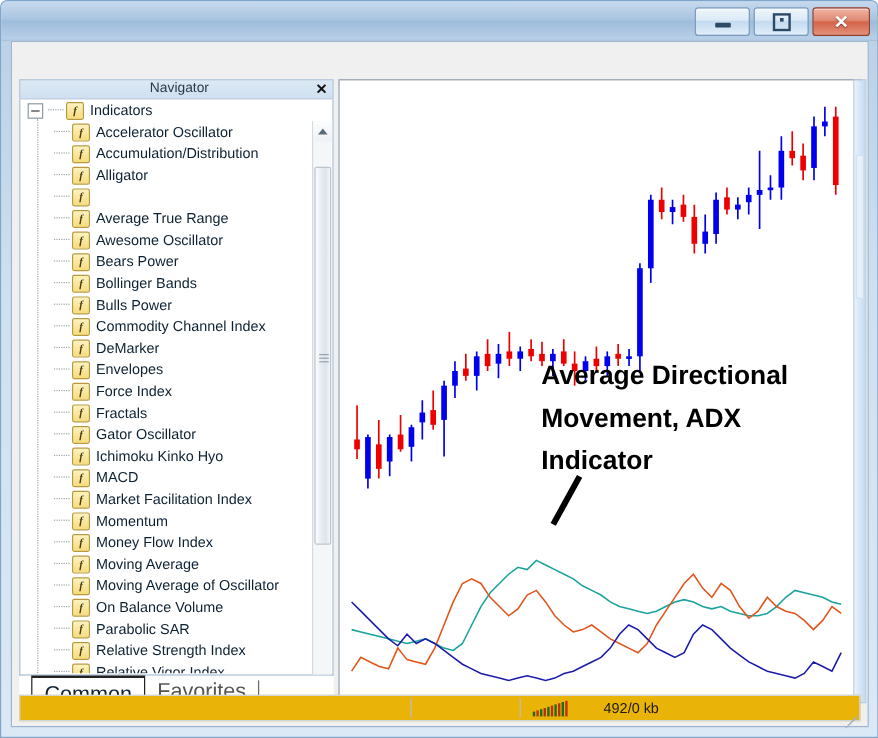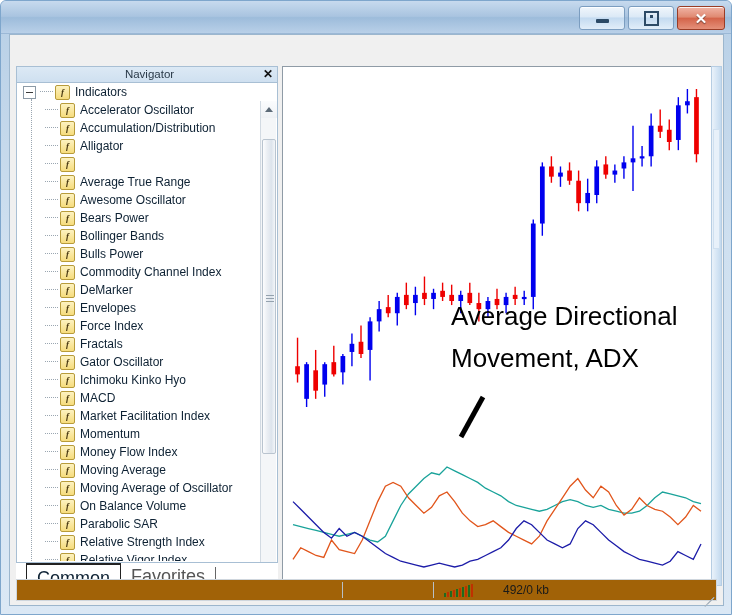--- a/index.html
+++ b/index.html
@@ -242,21 +242,21 @@
   }
   #right-strip-thumb {
     position: absolute; left: 1px; top: 62px; width: 7px; height: 120px;
     background: #e8f1fa; border: 1px solid #cfe0f0; box-sizing: border-box;
   }
 
   
   #status-bar {
     position: absolute; left: 6px; bottom: 4px;
     width: 701px; height: 22px;
-    background: #a16207;
+    background: #eab308;
     border: 1px solid #cfd6dd;
     box-sizing: border-box;
     display: flex; align-items: center;
   }
   .sb-cell { height: 20px; display:flex; align-items:center; }
   .sb-div { width: 1px; height: 16px; background: #b8bfc6; }
   #sb-signal { display:flex; align-items:flex-end; gap:1px; height:13px; margin-left:10px; }
   #sb-signal i { width: 2px; display:block; }
   #sb-kb {
     font-size: 12px; color: #1a1a1a; margin-left: 30px;
@@ -564,23 +564,24 @@
           <rect x="392.97600000000006" y="38.30769230769232" width="4.714666666666667" height="34.65384615384613" fill="#0000ee"></rect>
           <line x1="404.40000000000003" x2="404.40000000000003" y1="22" y2="46.46153846153845" stroke="#0000ee" stroke-width="1.4"></line>
           <rect x="402.0426666666667" y="34.230769230769226" width="4.714666666666667" height="4.076923076923094" fill="#0000ee"></rect>
           <line x1="413.4666666666667" x2="413.4666666666667" y1="22" y2="95.38461538461536" stroke="#ee0000" stroke-width="1.4"></line>
           <rect x="411.1093333333334" y="30.153846153846132" width="4.714666666666667" height="57.07692307692312" fill="#ee0000"></rect>
           <polyline points="10,457.6923076923077 17.69811320754717,459.61538461538464 25.39622641509434,461.53846153846155 33.09433962264151,463.46153846153845 40.79245283018868,465.38461538461536 48.49056603773585,467.3076923076923 56.18867924528302,469.2307692307692 63.886792452830186,467.3076923076923 71.58490566037736,465.38461538461536 79.28301886792453,469.2307692307692 86.9811320754717,473.0769230769231 94.67924528301887,475 102.37735849056604,469.2307692307692 110.0754716981132,453.84615384615387 117.77358490566037,438.46153846153845 125.47169811320754,426.9230769230769 133.16981132075472,419.2307692307692 140.86792452830187,411.53846153846155 148.56603773584905,405.7692307692308 156.2641509433962,407.6923076923077 163.9622641509434,400 171.66037735849056,403.8461538461538 179.35849056603774,407.6923076923077 187.05660377358492,411.53846153846155 194.75471698113208,415.38461538461536 202.45283018867926,421.1538461538462 210.1509433962264,425 217.8490566037736,428.8461538461538 225.54716981132074,434.61538461538464 233.24528301886792,438.46153846153845 240.94339622641508,440.38461538461536 248.64150943396226,442.3076923076923 256.33962264150944,444.2307692307692 264.0377358490566,442.3076923076923 271.73584905660374,438.46153846153845 279.4339622641509,434.61538461538464 287.1320754716981,432.6923076923077 294.8301886792453,434.61538461538464 302.5283018867924,438.46153846153845 310.2264150943396,440.38461538461536 317.9245283018868,438.46153846153845 325.622641509434,442.3076923076923 333.3207547169811,444.2307692307692 341.0188679245283,446.15384615384613 348.7169811320755,446.15384615384613 356.41509433962267,444.2307692307692 364.11320754716985,438.46153846153845 371.811320754717,430.7692307692308 379.50943396226415,425 387.20754716981133,426.9230769230769 394.9056603773585,428.8461538461538 402.60377358490564,430.7692307692308 410.3018867924528,434.61538461538464 418,436.53846153846155" fill="none" stroke="#1aa39a" stroke-width="1.3"></polyline>
           <polyline points="10,492.3076923076923 17.69811320754717,480.7692307692308 25.39622641509434,484.61538461538464 33.09433962264151,488.46153846153845 40.79245283018868,490.38461538461536 48.49056603773585,473.0769230769231 56.18867924528302,482.6923076923077 63.886792452830186,484.61538461538464 71.58490566037736,486.53846153846155 79.28301886792453,473.0769230769231 86.9811320754717,453.84615384615387 94.67924528301887,434.61538461538464 102.37735849056604,419.2307692307692 110.0754716981132,415.38461538461536 117.77358490566037,419.2307692307692 125.47169811320754,430.7692307692308 133.16981132075472,438.46153846153845 140.86792452830187,446.15384615384613 148.56603773584905,440.38461538461536 156.2641509433962,428.8461538461538 163.9622641509434,425 171.66037735849056,434.61538461538464 179.35849056603774,446.15384615384613 187.05660377358492,453.84615384615387 194.75471698113208,459.61538461538464 202.45283018867926,457.6923076923077 210.1509433962264,453.84615384615387 217.8490566037736,459.61538461538464 225.54716981132074,465.38461538461536 233.24528301886792,469.2307692307692 240.94339622641508,473.0769230769231 248.64150943396226,476.9230769230769 256.33962264150944,469.2307692307692 264.0377358490566,453.84615384615387 271.73584905660374,442.3076923076923 279.4339622641509,430.7692307692308 287.1320754716981,419.2307692307692 294.8301886792453,411.53846153846155 302.5283018867924,423.0769230769231 310.2264150943396,430.7692307692308 317.9245283018868,419.2307692307692 325.622641509434,425 333.3207547169811,438.46153846153845 341.0188679245283,448.0769230769231 348.7169811320755,442.3076923076923 356.41509433962267,430.7692307692308 364.11320754716985,438.46153846153845 371.811320754717,442.3076923076923 379.50943396226415,444.2307692307692 387.20754716981133,450 394.9056603773585,457.6923076923077 402.60377358490564,450 410.3018867924528,438.46153846153845 418,444.2307692307692" fill="none" stroke="#e1551b" stroke-width="1.3"></polyline>
           <polyline points="10,434.61538461538464 17.69811320754717,442.3076923076923 25.39622641509434,450 33.09433962264151,457.6923076923077 40.79245283018868,465.38461538461536 48.49056603773585,471.15384615384613 56.18867924528302,461.53846153846155 63.886792452830186,469.2307692307692 71.58490566037736,465.38461538461536 79.28301886792453,469.2307692307692 86.9811320754717,475 94.67924528301887,480.7692307692308 102.37735849056604,486.53846153846155 110.0754716981132,490.38461538461536 117.77358490566037,494.2307692307692 125.47169811320754,496.15384615384613 133.16981132075472,498.0769230769231 140.86792452830187,500 148.56603773584905,498.0769230769231 156.2641509433962,496.15384615384613 163.9622641509434,498.0769230769231 171.66037735849056,500 179.35849056603774,498.0769230769231 187.05660377358492,494.2307692307692 194.75471698113208,492.3076923076923 202.45283018867926,488.46153846153845 210.1509433962264,484.61538461538464 217.8490566037736,480.7692307692308 225.54716981132074,473.0769230769231 233.24528301886792,461.53846153846155 240.94339622641508,453.84615384615387 248.64150943396226,457.6923076923077 256.33962264150944,465.38461538461536 264.0377358490566,473.0769230769231 271.73584905660374,476.9230769230769 279.4339622641509,480.7692307692308 287.1320754716981,476.9230769230769 294.8301886792453,461.53846153846155 302.5283018867924,453.84615384615387 310.2264150943396,457.6923076923077 317.9245283018868,465.38461538461536 325.622641509434,473.0769230769231 333.3207547169811,478.84615384615387 341.0188679245283,484.61538461538464 348.7169811320755,488.46153846153845 356.41509433962267,492.3076923076923 364.11320754716985,494.2307692307692 371.811320754717,496.15384615384613 379.50943396226415,498.0769230769231 387.20754716981133,494.2307692307692 394.9056603773585,484.61538461538464 402.60377358490564,488.46153846153845 410.3018867924528,492.3076923076923 418,476.9230769230769" fill="none" stroke="#1c1ca8" stroke-width="1.3"></polyline>
           <line x1="200" y1="330" x2="178" y2="370" stroke="#000" stroke-width="5"></line>
         </svg>
-      <div id="chart-annotation" style="position:absolute;left:168px;top:228px;font-size:26px;font-weight:normal;color:#000;line-height:1.62;font-family:'Liberation Sans',sans-serif;">
+      <div id="chart-annotation" style="position:absolute;left:168px;top:228px;font-size:22px;font-weight:bold;color:#000;line-height:1.62;font-family:'Liberation Sans',sans-serif;">
         <div>Average Directional</div>
         <div>Movement, ADX</div>
+        <div>Indicator</div>
       </div>
     </div>
 
     <div id="right-strip">
       <div id="right-strip-thumb"></div>
     </div>
 
     <div id="status-bar">
       <div class="sb-cell" style="width:325px;"></div>
       <div class="sb-div"></div>

